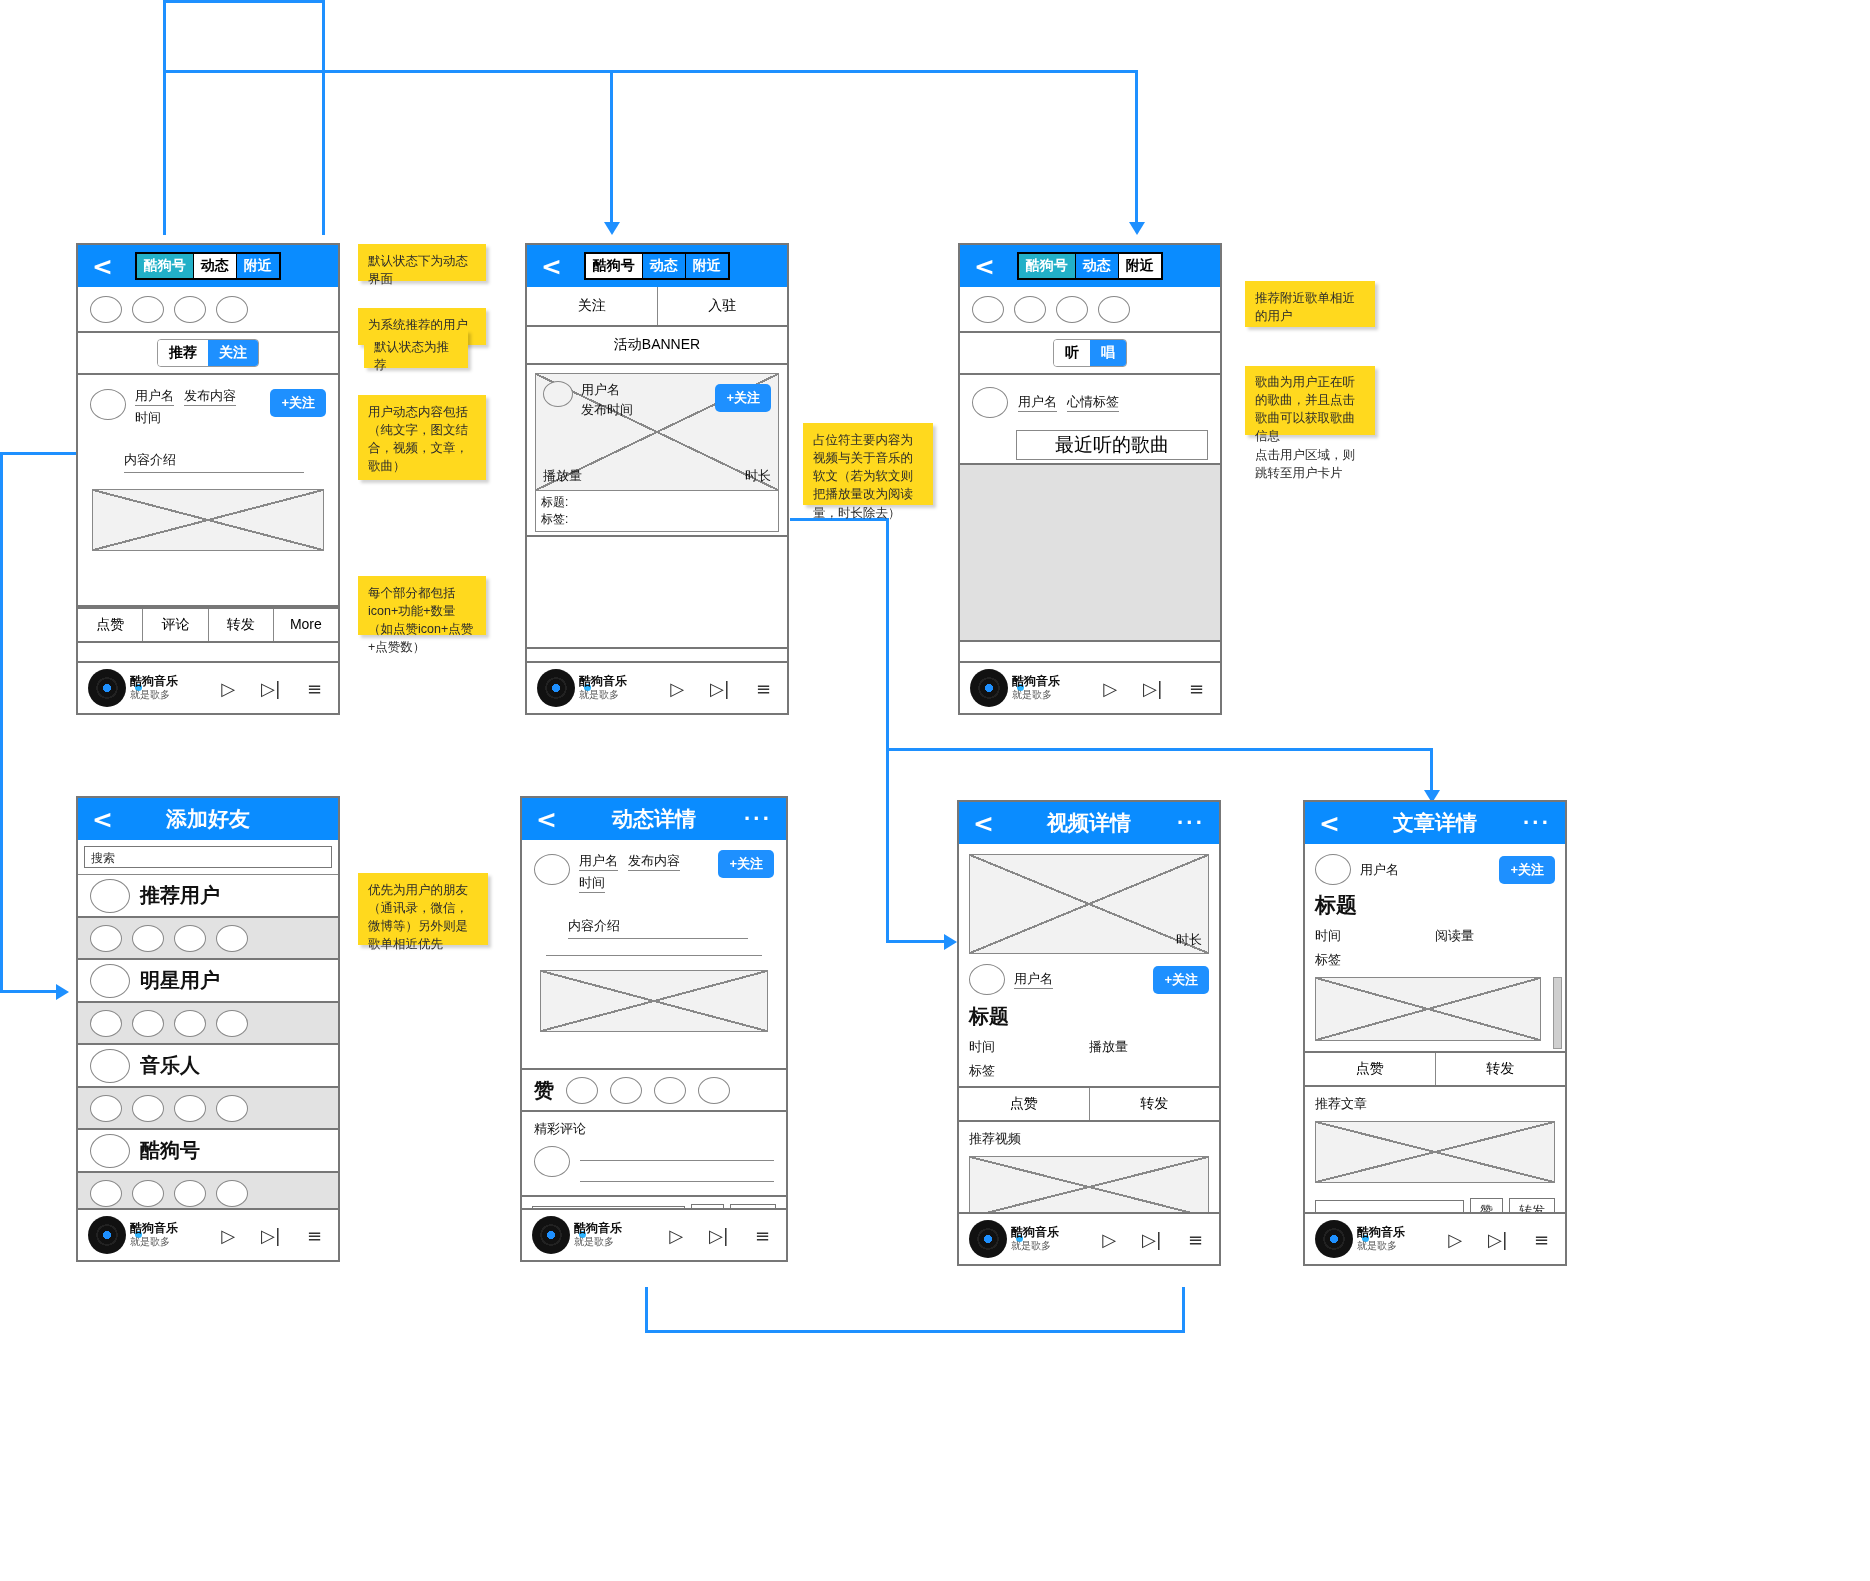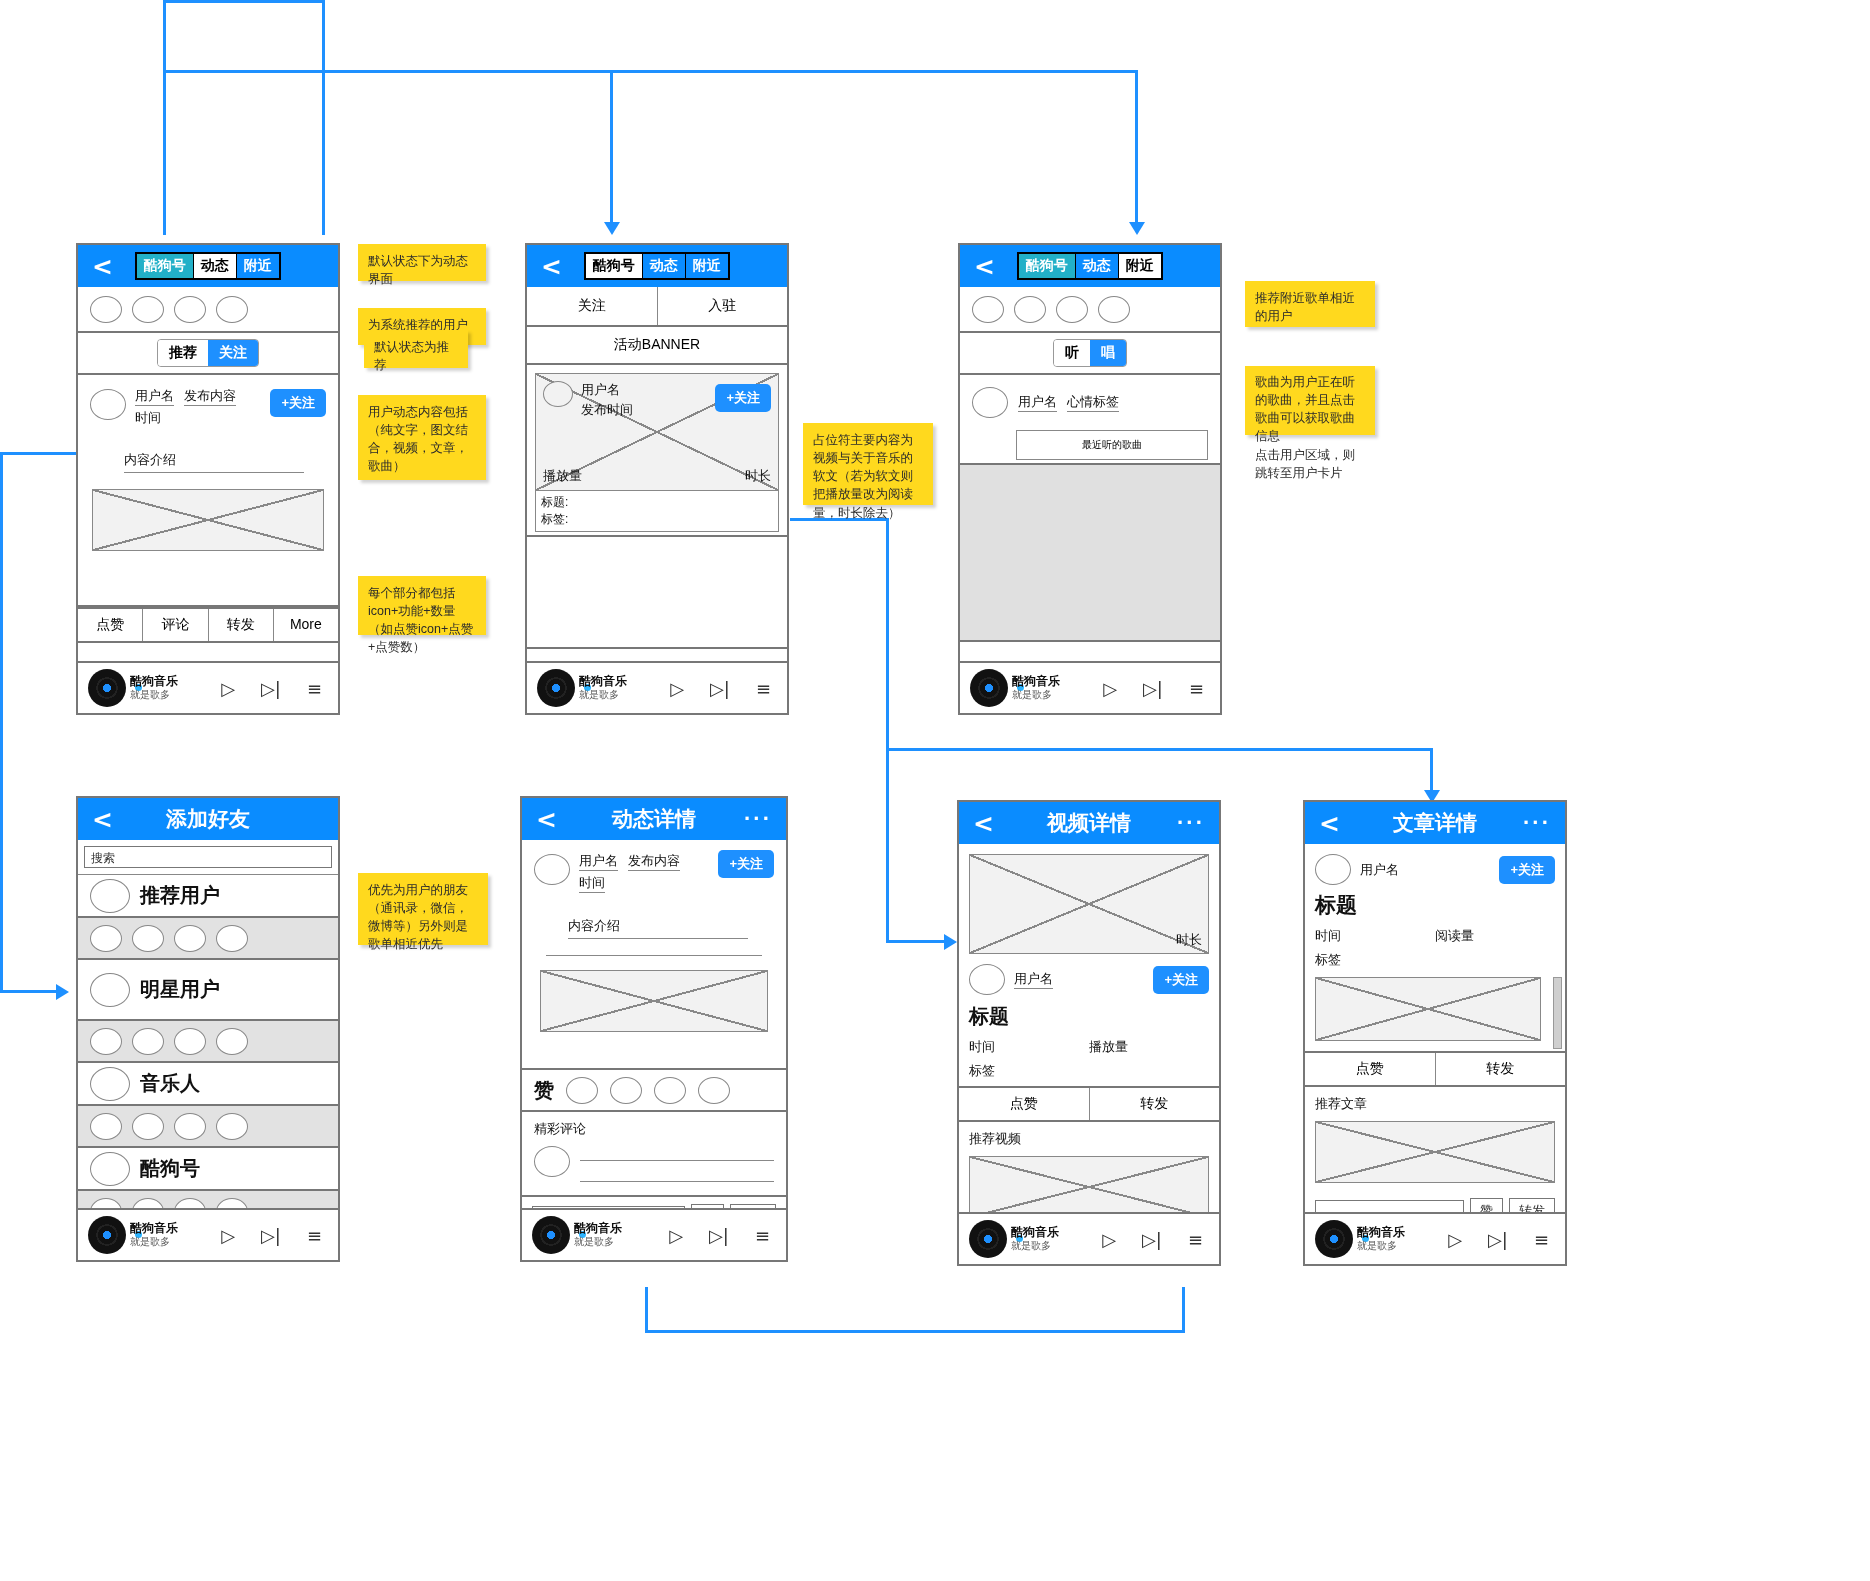--- a/index.html
+++ b/index.html
@@ -270,21 +270,21 @@
       <span class="on">唱</span>
     </span>
   </div>
 
   <div class="sec" style="height:90px;padding:12px;">
     <div style="display:flex;align-items:center;gap:10px;">
       <div class="ov md"></div>
       <span class="txtu">用户名</span>
       <span class="txtu">心情标签</span>
     </div>
-    <div class="ctr" style="margin:12px 0 18px 44px;border:1px solid #888;height:28px;font-size:10px;">最近听的歌曲</div>
+    <div class="ctr" style="margin:12px 0 18px 44px;border:1px solid #888;height:28px;font-size:19px;">最近听的歌曲</div>
   </div>
 
   <div style="background:#e0e0e0;height:175px;border-bottom:2px solid #777;"></div>
 
   <div class="player">
     <div class="disc"></div>
     <div class="pdot"></div>
     <div class="pmeta" style="margin-left:-12px;">
       <div class="pl1">酷狗音乐</div>
       <div class="pl2">就是歌多</div>
@@ -315,21 +315,21 @@
     <div class="ov lg"></div>
     <span class="bigh">推荐用户</span>
   </div>
   <div class="sec avrow greyrow" style="height:42px;">
     <div class="ov"></div>
       <div class="ov"></div>
     <div class="ov"></div>
       <div class="ov"></div>
   </div>
 
-  <div class="sec avrow" style="height:61px;">
+  <div class="sec avrow" style="height:43px;">
     <div class="ov lg"></div>
     <span class="bigh">明星用户</span>
   </div>
   <div class="sec avrow greyrow" style="height:42px;">
     <div class="ov"></div>
       <div class="ov"></div>
     <div class="ov"></div>
       <div class="ov"></div>
   </div>
 

